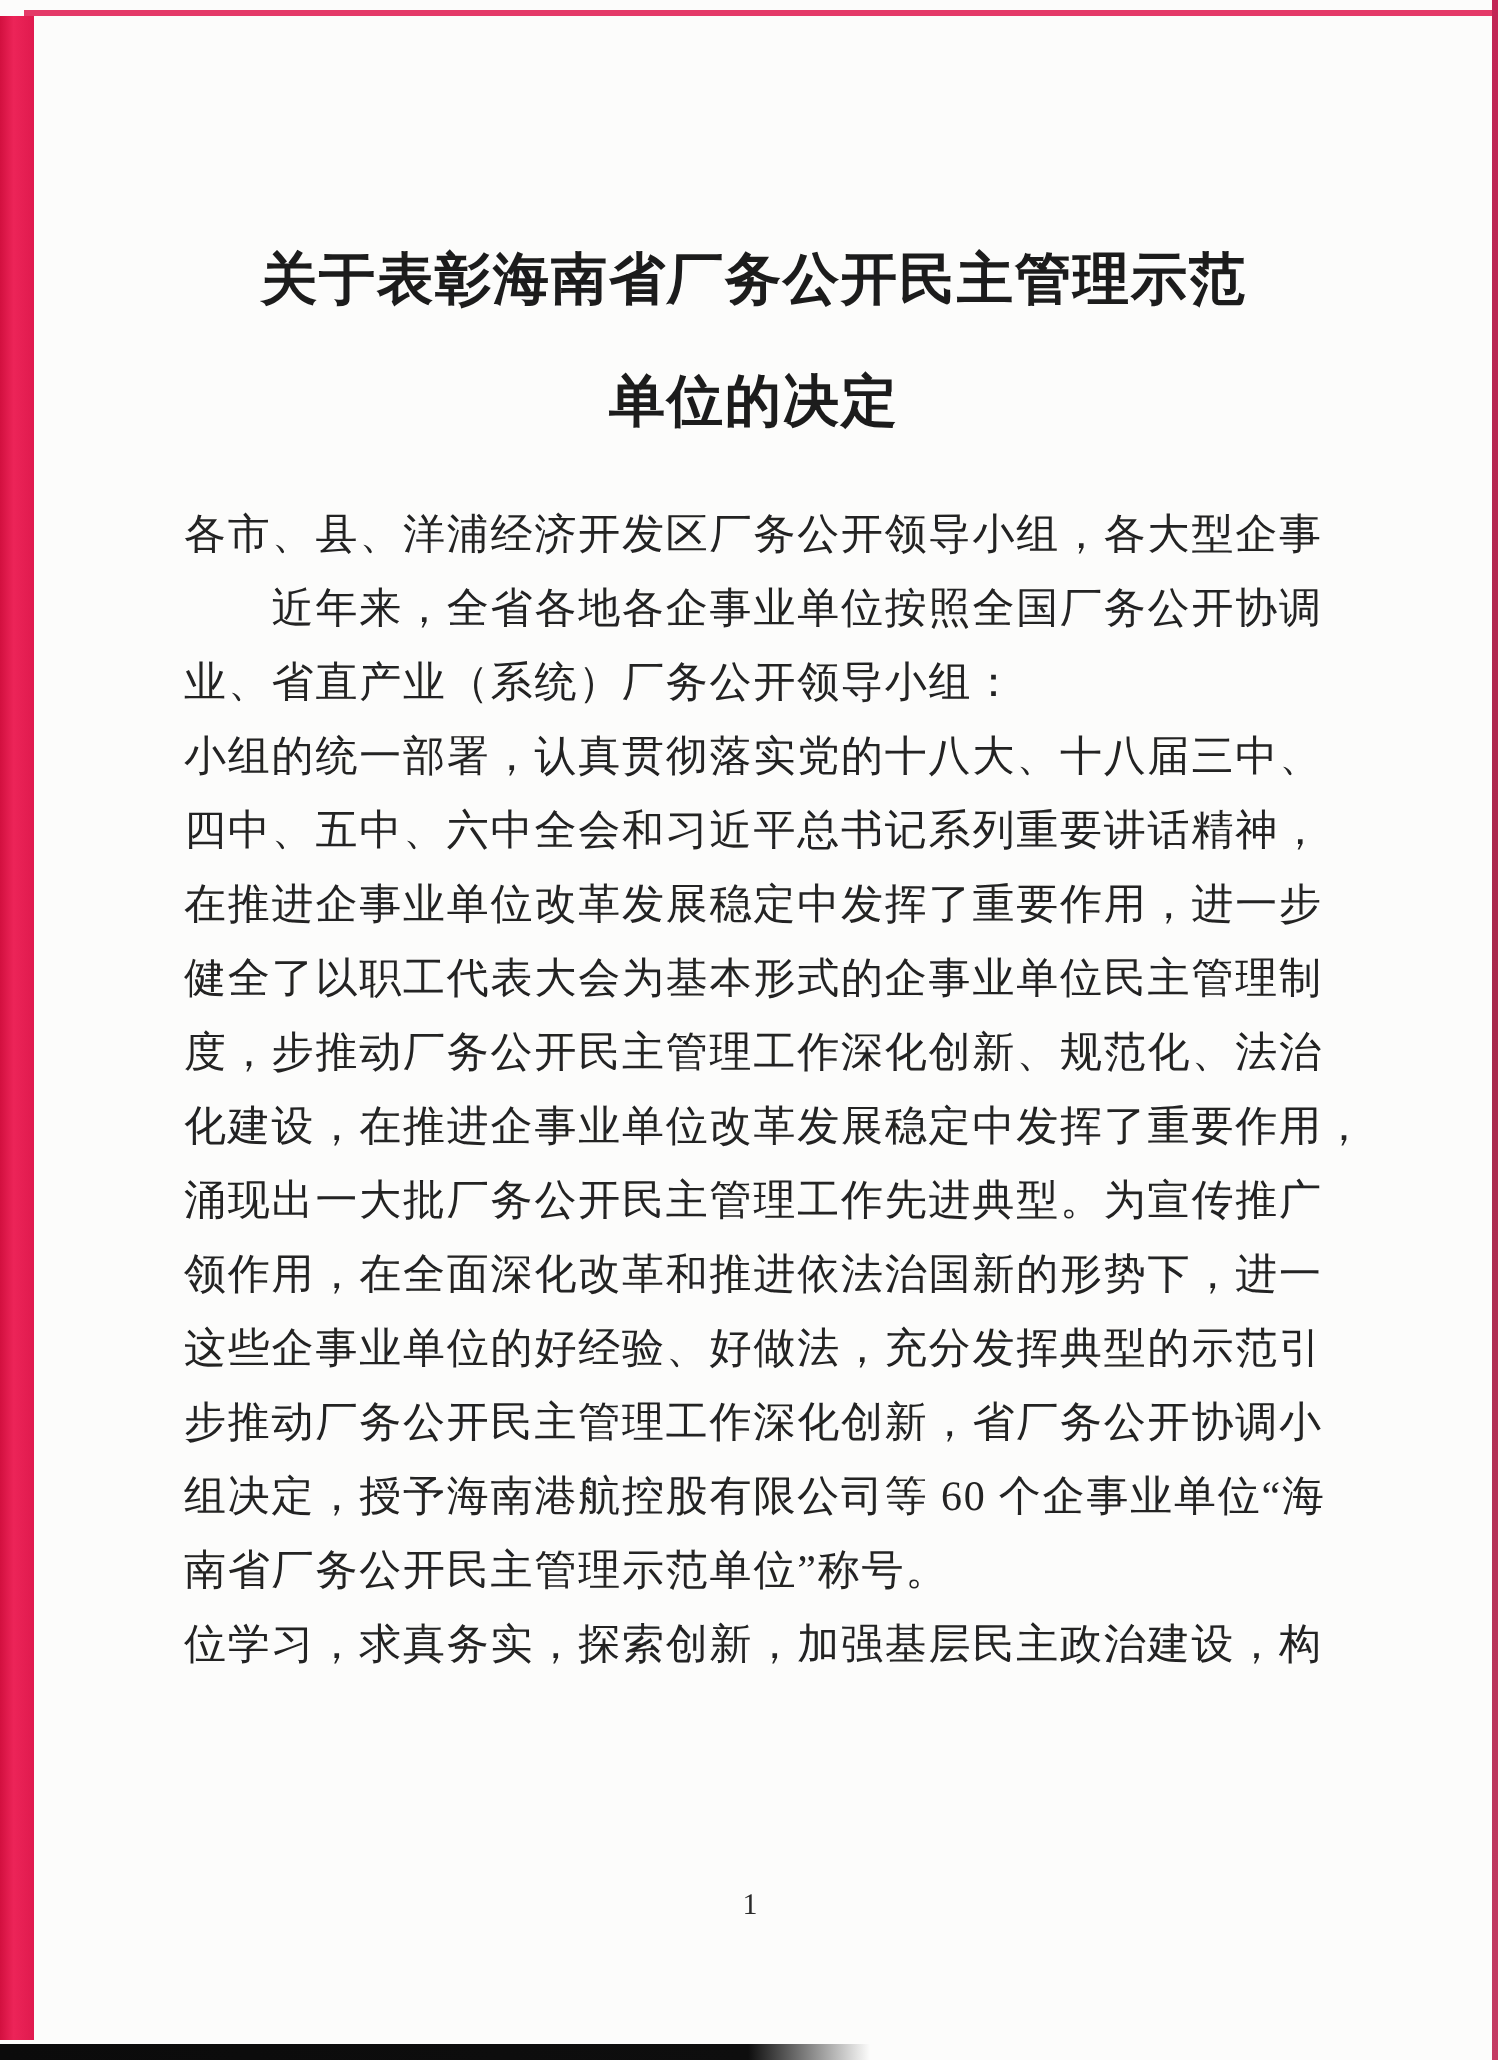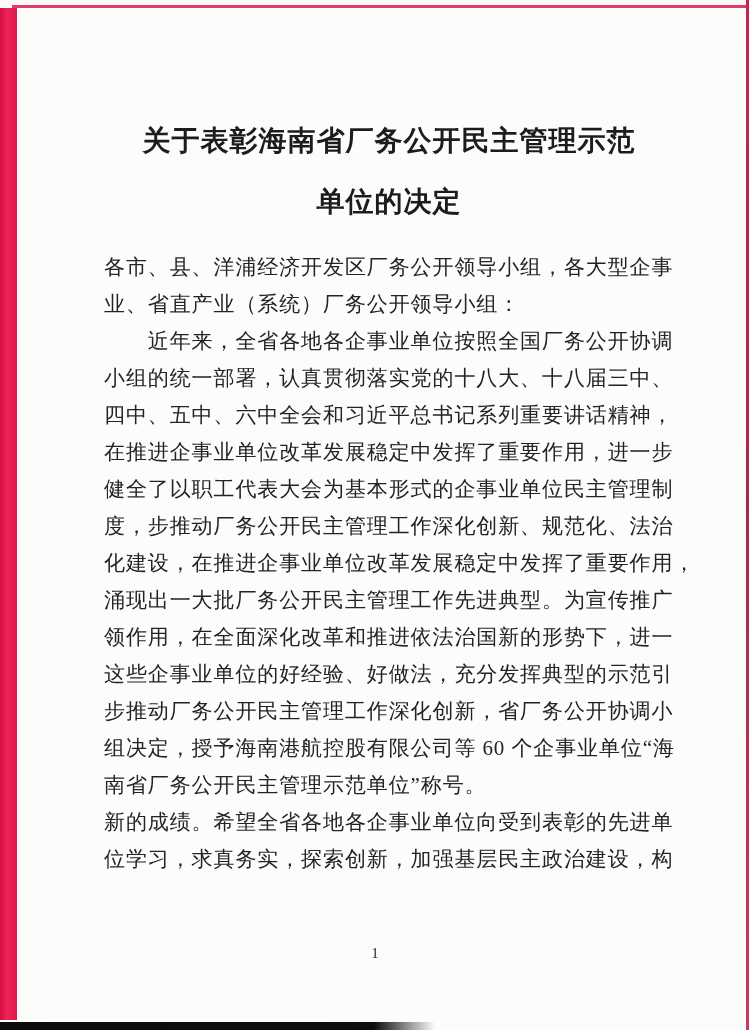--- a/index.html
+++ b/index.html
@@ -35,21 +35,21 @@
   }
   .bottom-bar {
     position: absolute;
     left: 0; bottom: 0;
     width: 435px; height: 8px;
     background: linear-gradient(to right, #0b0b0b 0%, #0e0e0e 86%, rgba(14,14,14,0) 100%);
   }
   
   .doc {
     position: absolute;
-    left: 104px; top: 0;
+    left: 92px; top: 0;
     width: 570px;
     color: #232323;
   }
   .title-block {
     padding-top: 110px;
     text-align: center;
     font-weight: bold;
     font-size: 28px;
     letter-spacing: 1px;
     line-height: 61px;
@@ -83,32 +83,31 @@
 <div class="bottom-bar"></div>
 
 <div class="doc">
   <div class="title-block">
     <div class="title-line">关于表彰海南省厂务公开民主管理示范</div>
     <div class="title-line">单位的决定</div>
   </div>
 
   <div class="body-block">
     <div class="body-line">各市、县、洋浦经济开发区厂务公开领导小组，各大型企事</div>
+    <div class="body-line">　　近年来，全省各地各企事业单位按照全国厂务公开协调</div>
     <div class="body-line">业、省直产业（系统）厂务公开领导小组：</div>
-    <div class="body-line">　　近年来，全省各地各企事业单位按照全国厂务公开协调</div>
     <div class="body-line">小组的统一部署，认真贯彻落实党的十八大、十八届三中、</div>
     <div class="body-line">四中、五中、六中全会和习近平总书记系列重要讲话精神，</div>
     <div class="body-line">在推进企事业单位改革发展稳定中发挥了重要作用，进一步</div>
     <div class="body-line">健全了以职工代表大会为基本形式的企事业单位民主管理制</div>
     <div class="body-line">度，步推动厂务公开民主管理工作深化创新、规范化、法治</div>
     <div class="body-line">化建设，在推进企事业单位改革发展稳定中发挥了重要作用，</div>
     <div class="body-line">涌现出一大批厂务公开民主管理工作先进典型。为宣传推广</div>
     <div class="body-line">领作用，在全面深化改革和推进依法治国新的形势下，进一</div>
     <div class="body-line">这些企事业单位的好经验、好做法，充分发挥典型的示范引</div>
     <div class="body-line">步推动厂务公开民主管理工作深化创新，省厂务公开协调小</div>
     <div class="body-line">组决定，授予海南港航控股有限公司等 60 个企事业单位“海</div>
     <div class="body-line">南省厂务公开民主管理示范单位”称号。</div>
-    <div class="body-line">新的成绩。希望全省各地各企事业单位向受到表彰的先进单</div>
     <div class="body-line">位学习，求真务实，探索创新，加强基层民主政治建设，构</div>
   </div>
 </div>
 
 <div class="page-number">1</div>
 
 </body></html>

